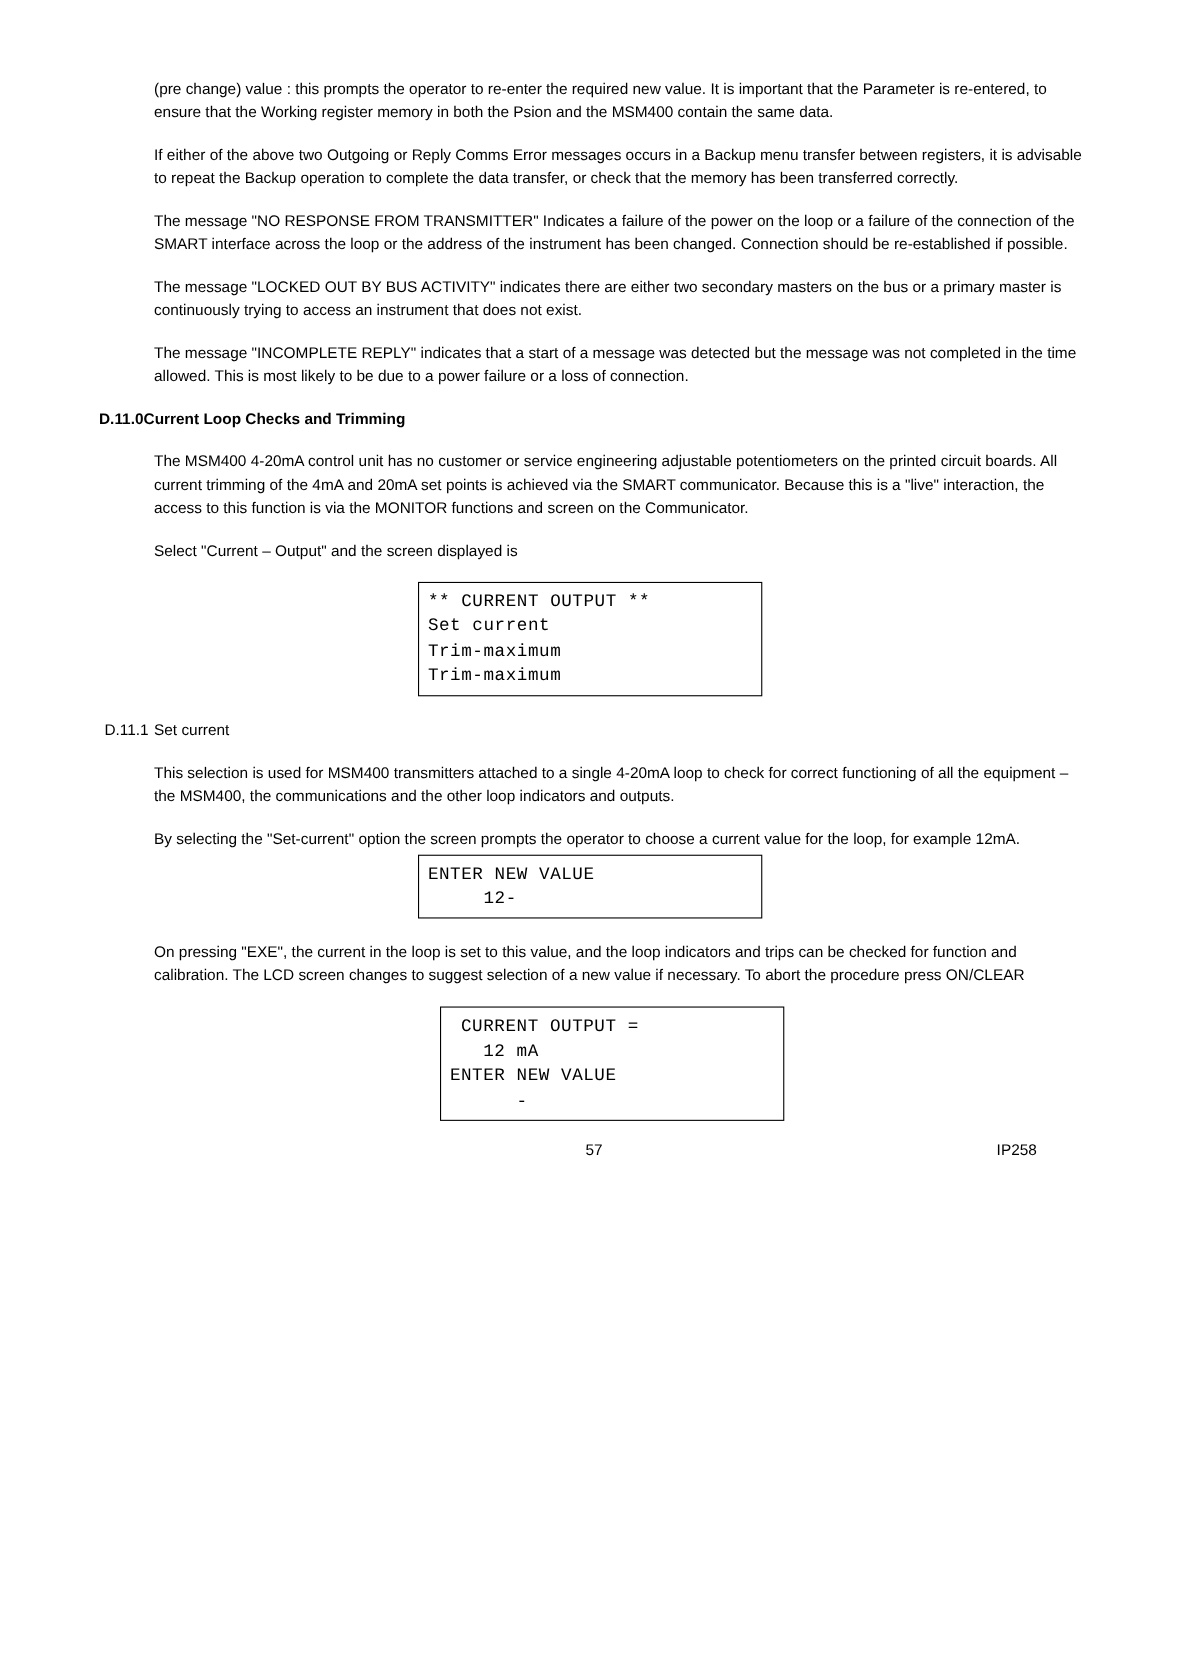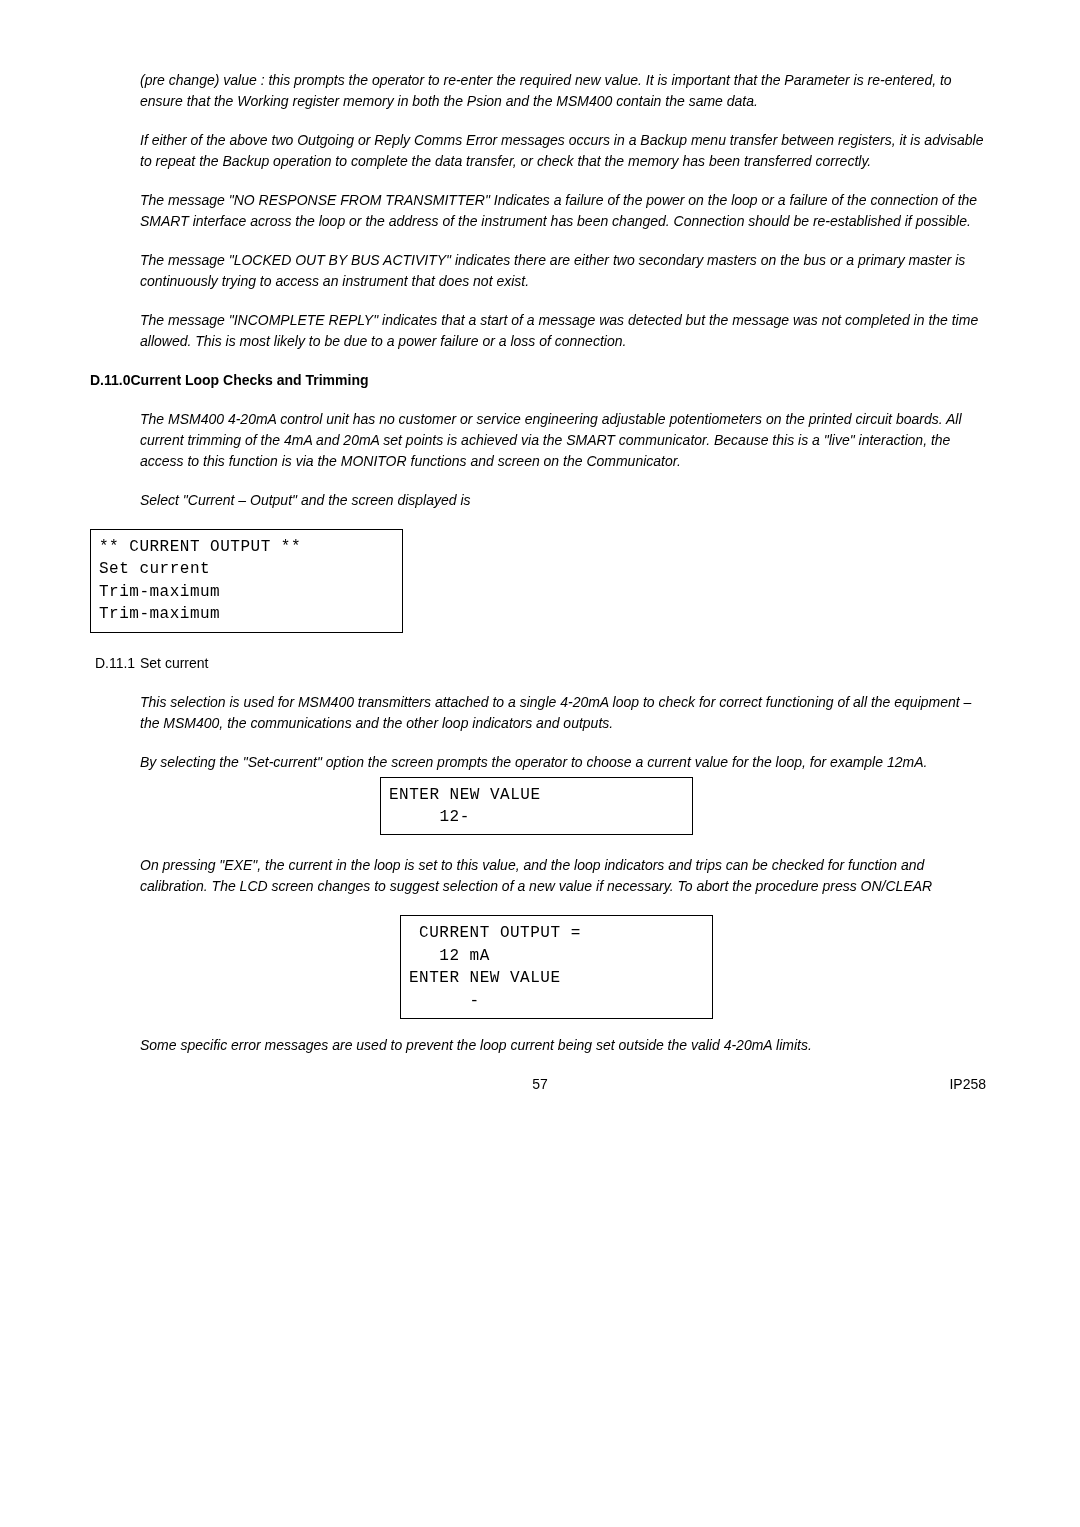--- a/index.html
+++ b/index.html
@@ -9,21 +9,20 @@
       padding: 70px 90px 40px 90px;
       font-size: 14px;
       line-height: 1.5;
       color: #000;
     }
     .content {
       max-width: 900px;
     }
     p {
       margin: 0 0 18px 0;
-      font-style: italic;
     }
     .para-block {
       margin-left: 50px;
     }
     .section-heading {
       font-weight: bold;
       margin-bottom: 18px;
     }
     .section-heading .num {
       display: inline-block;
@@ -40,20 +39,21 @@
       border: 1px solid #000;
       font-family: "Courier New", Courier, monospace;
       font-size: 16px;
       padding: 6px 8px;
       line-height: 1.4;
       letter-spacing: 0.5px;
       white-space: pre;
       background: #fff;
     }
     .box-center-1 {
+      margin-left: 290px;
       width: 295px;
       margin-bottom: 20px;
     }
     .box-center-2 {
       margin-left: 290px;
       width: 295px;
       margin-top: -14px;
       margin-bottom: 20px;
     }
     .box-center-3 {
@@ -65,21 +65,21 @@
       display: flex;
       justify-content: space-between;
       margin-top: 10px;
       padding: 0 4px;
     }
     .footer-center {
       flex: 1;
       text-align: center;
     }
     .footer-right {
-      text-align: right;
+      text-align: left;
       min-width: 80px;
     }
     .footer-left {
       min-width: 80px;
     }
   </style>
 </head>
 <body>
 
 <div class="content">
@@ -113,20 +113,19 @@
   <div class="code-box box-center-2">ENTER NEW VALUE
      12-</div>
 
   <p class="para-block">On pressing "EXE", the current in the loop is set to this value, and the loop indicators and trips can be checked for function and calibration.  The LCD screen changes to suggest selection of a new value if necessary.  To abort the procedure press ON/CLEAR</p>
 
   <div class="code-box box-center-3"> CURRENT OUTPUT =
    12 mA
 ENTER NEW VALUE
       -</div>
 
-  <p class="para-block">Some specific error messages are used to prevent the loop current being set outside the valid 4-20mA limits.</p>
 
   <div class="footer">
     <div class="footer-left"></div>
     <div class="footer-center">57</div>
     <div class="footer-right">IP258</div>
   </div>
 </div>
 
 </body></html>

